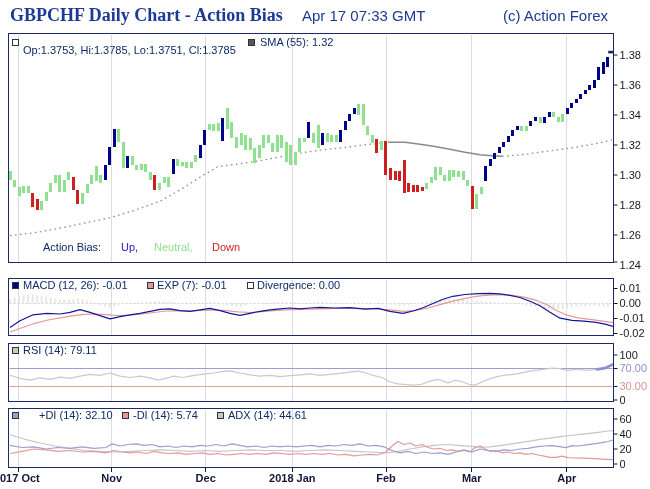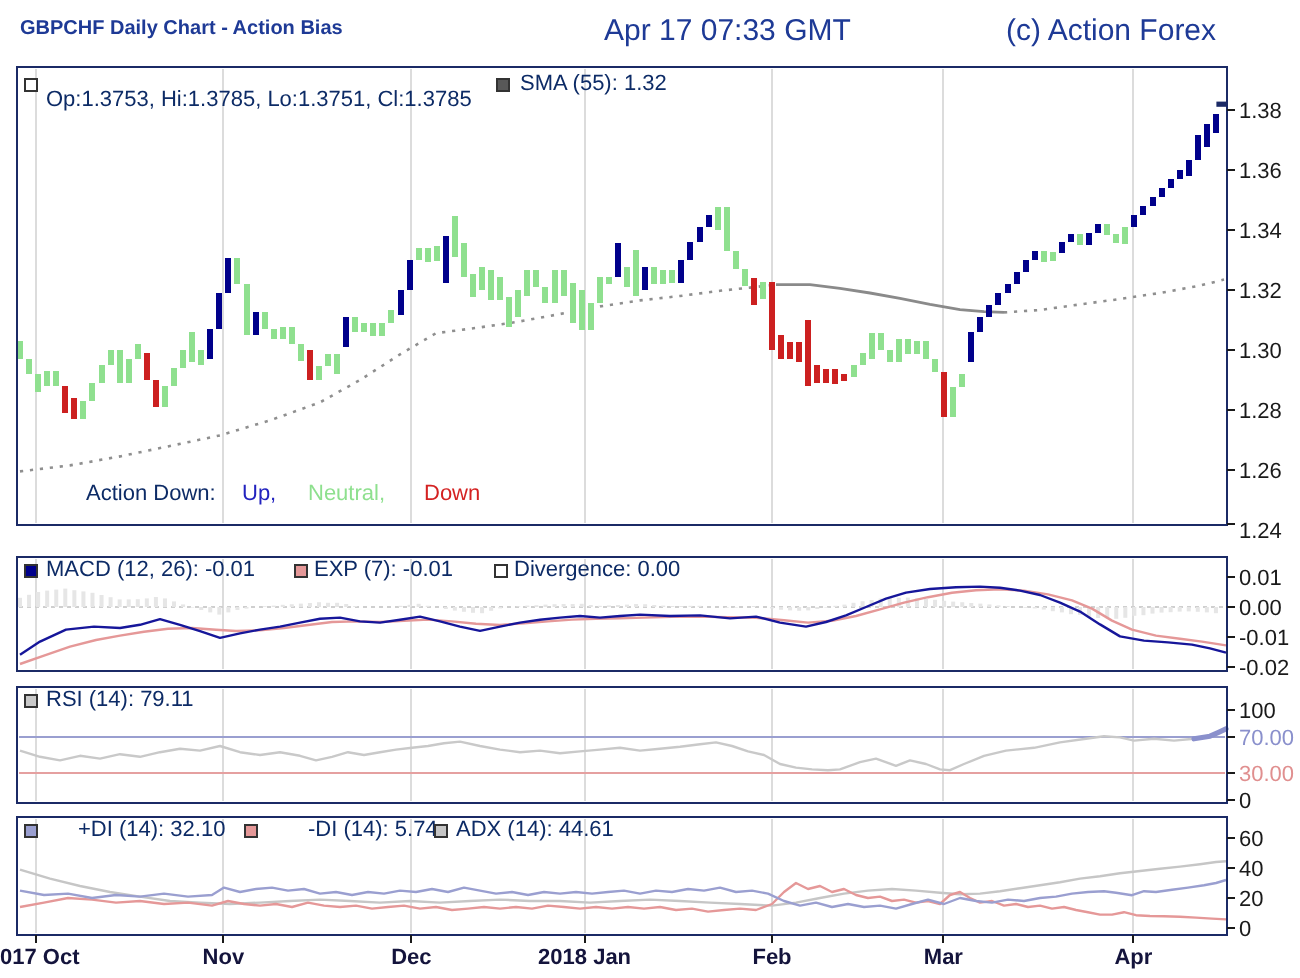--- a/index.html
+++ b/index.html
@@ -1,19 +1,19 @@
 <!DOCTYPE html>
 <html><head>
 <meta charset="utf-8">
 <style>
   html,body{margin:0;padding:0;}
   body{width:650px;height:489px;position:relative;background:#ffffff;overflow:hidden;
        font-family:"Liberation Sans",sans-serif;}
   .abs{position:absolute;white-space:nowrap;line-height:13px;font-size:11px;}
-  .title{font-size:10px;font-weight:bold;line-height:16px;}
+  .title{font-size:18px;font-weight:bold;line-height:16px;font-family:Liberation Serif, serif;}
   .hdr{font-size:15px;line-height:14px;}
   .sq{position:absolute;width:7px;height:7px;box-sizing:border-box;border:1px solid #333333;}
   svg{position:absolute;left:0;top:0;}
 </style>
 </head>
 <body>
 
 <svg id="chart-svg" width="650" height="489" viewBox="0 0 650 489">
     <g>
       <line x1="18" y1="34.5" x2="18" y2="261.5" stroke="#dcdcdc" stroke-width="1" shape-rendering="crispEdges"></line>
@@ -387,33 +387,33 @@
 
 <span class="abs title" style="left: 10px; top: 7px; color: rgb(30, 58, 150);">GBPCHF Daily Chart - Action Bias</span>
 <span class="abs hdr" style="left: 302px; top: 9px; color: rgb(30, 58, 150);">Apr 17 07:33 GMT</span>
 <span class="abs hdr" style="left: 503px; top: 9px; color: rgb(30, 58, 150);">(c) Action Forex</span>
 
 <span class="sq" style="left: 12px; top: 39px; background: rgb(255, 255, 255);"></span>
 <span class="abs" style="left: 23px; top: 44px; color: rgb(13, 43, 102);">Op:1.3753, Hi:1.3785, Lo:1.3751, Cl:1.3785</span>
 <span class="sq" style="left: 248px; top: 39px; background: rgb(88, 88, 88);"></span>
 <span class="abs" style="left: 260px; top: 36px; color: rgb(13, 43, 102);">SMA (55): 1.32</span>
 
-<span class="abs" style="left: 43px; top: 241px; color: rgb(13, 43, 102);">Action Down:</span>
+<span class="abs" style="left: 43px; top: 241px; color: rgb(13, 43, 102);">Action Bias:</span>
 <span class="abs" style="left: 121px; top: 241px; color: rgb(35, 35, 191);">Up,</span>
 <span class="abs" style="left: 154px; top: 241px; color: rgb(142, 224, 142);">Neutral,</span>
 <span class="abs" style="left: 212px; top: 241px; color: rgb(212, 34, 34);">Down</span>
 
 <span class="sq" style="left: 12px; top: 282px; background: rgb(0, 0, 139);"></span>
 <span class="abs" style="left: 23px; top: 279px; color: rgb(13, 43, 102);">MACD (12, 26): -0.01</span>
 <span class="sq" style="left: 147px; top: 282px; background: rgb(229, 152, 152);"></span>
 <span class="abs" style="left: 157px; top: 279px; color: rgb(13, 43, 102);">EXP (7): -0.01</span>
 <span class="sq" style="left: 247px; top: 282px; background: rgb(255, 255, 255);"></span>
 <span class="abs" style="left: 257px; top: 279px; color: rgb(13, 43, 102);">Divergence: 0.00</span>
 
 <span class="sq" style="left: 12px; top: 347px; background: rgb(201, 201, 201);"></span>
 <span class="abs" style="left: 23px; top: 344px; color: rgb(13, 43, 102); text-align: right;">RSI (14): 79.11</span>
 
 <span class="sq" style="left: 12px; top: 412px; background: rgb(154, 159, 208);"></span>
 <span class="abs" style="left: 23px; top: 409px; color: rgb(13, 43, 102); margin-left: 16px;">+DI (14): 32.10</span>
 <span class="sq" style="left: 122px; top: 412px; background: rgb(229, 152, 152);"></span>
-<span class="abs" style="left: 133px; top: 409px; color: rgb(13, 43, 102); margin-left: 21px;">-DI (14): 5.74</span>
+<span class="abs" style="left: 133px; top: 409px; color: rgb(13, 43, 102);">-DI (14): 5.74</span>
 <span class="sq" style="left: 217px; top: 412px; background: rgb(198, 198, 198);"></span>
 <span class="abs" style="left: 228px; top: 409px; color: rgb(13, 43, 102);">ADX (14): 44.61</span>
 
 </body></html>

